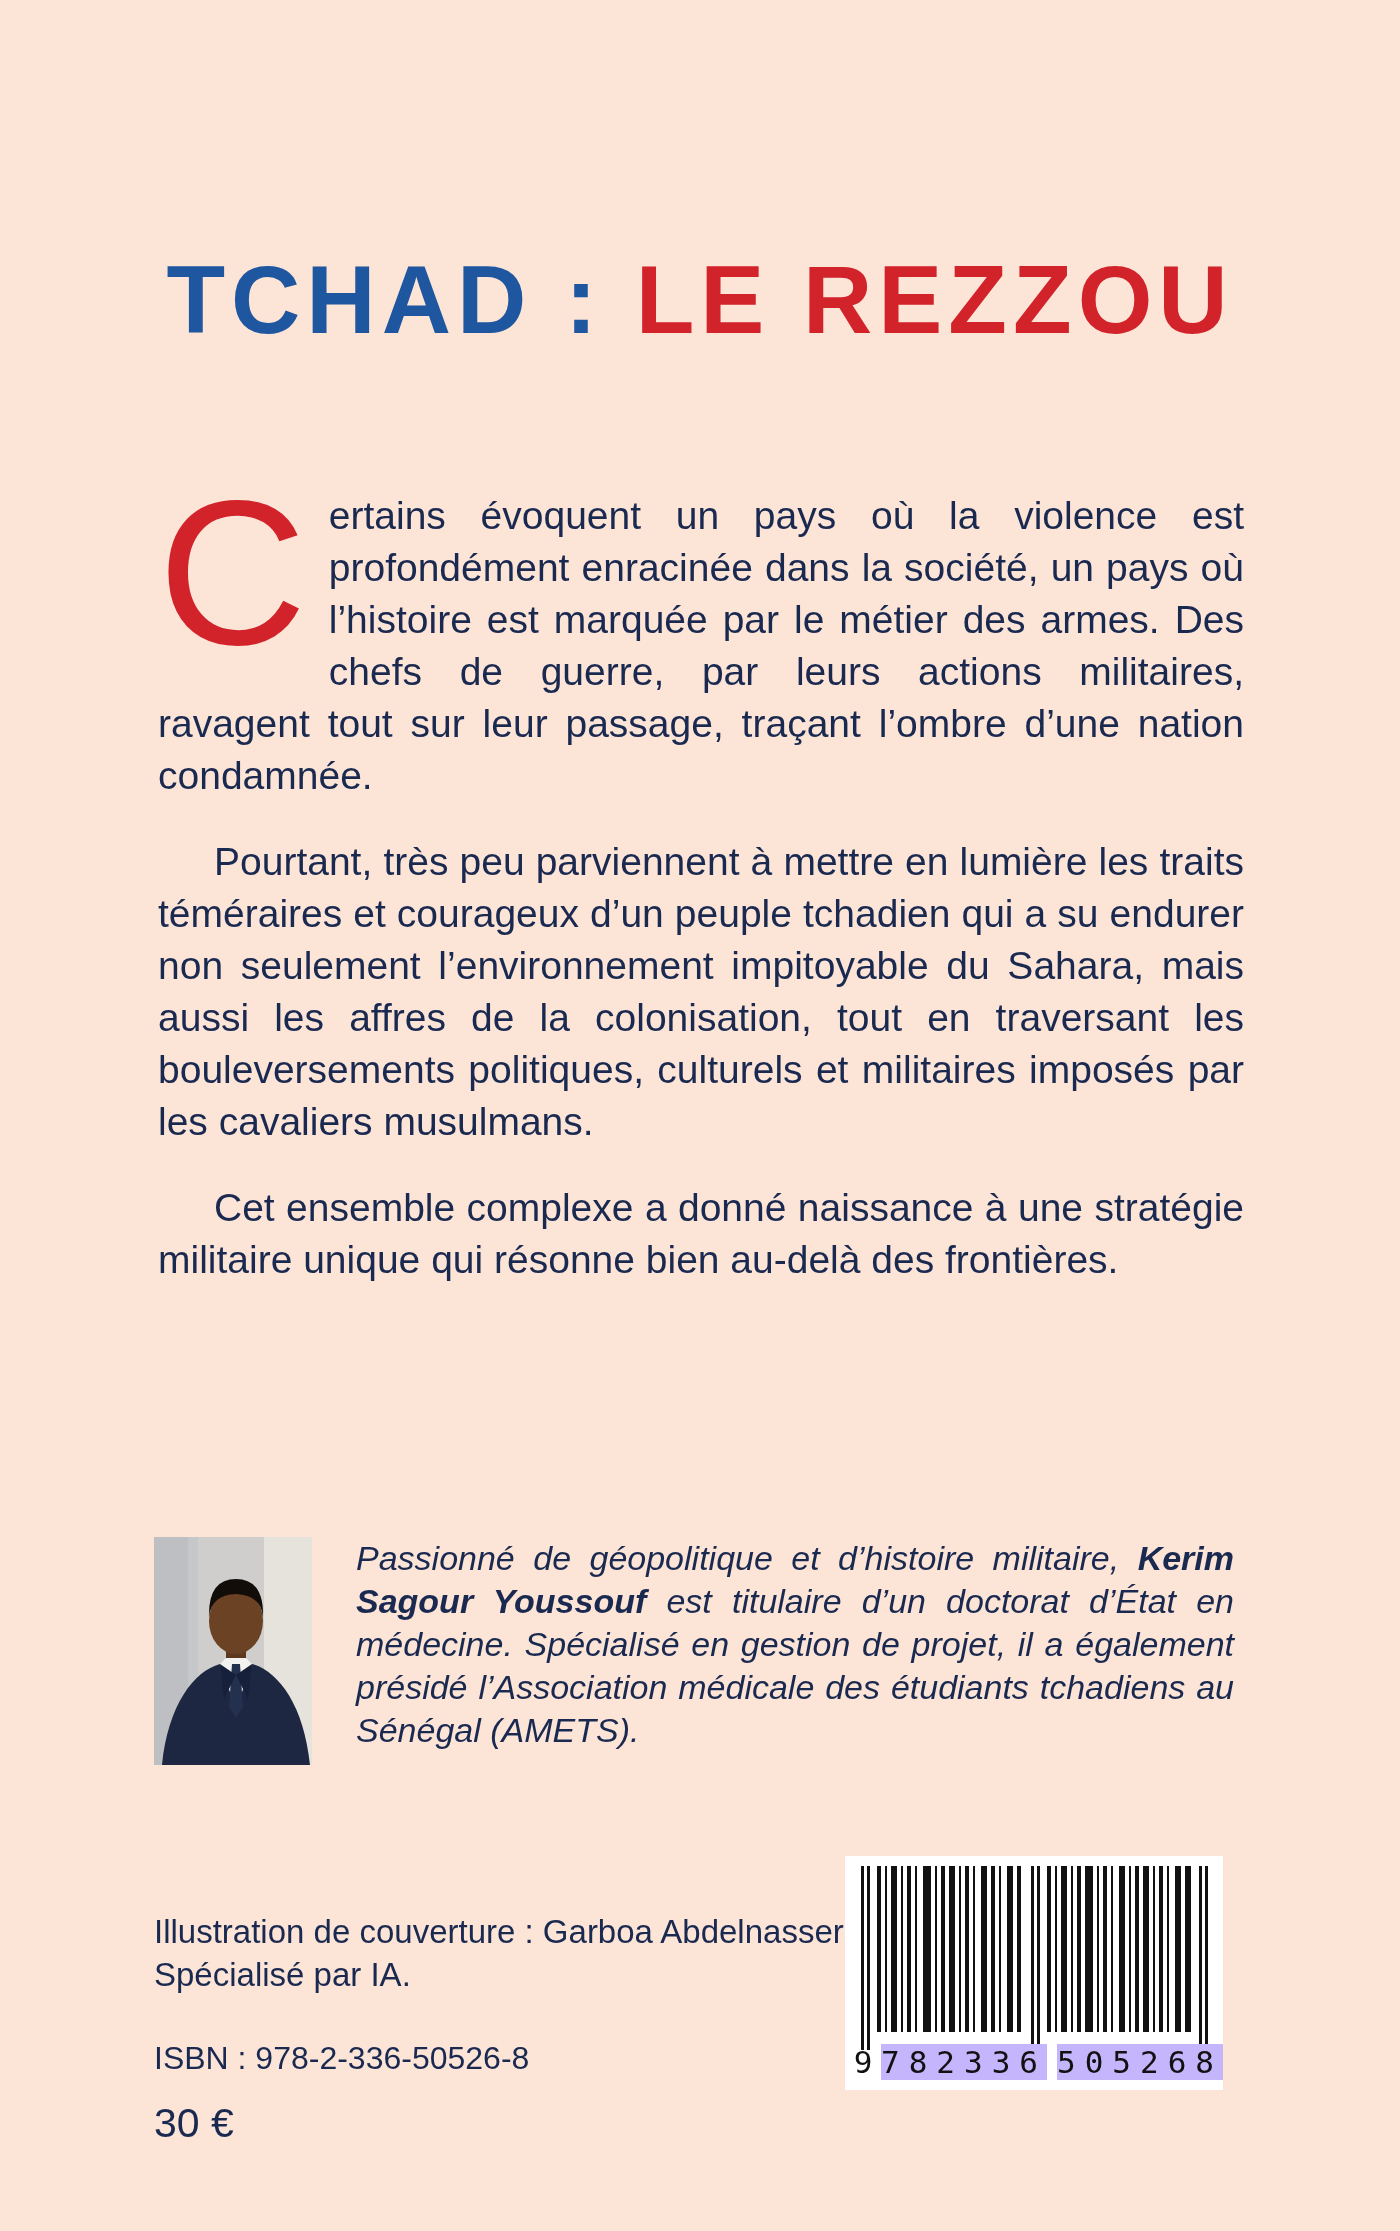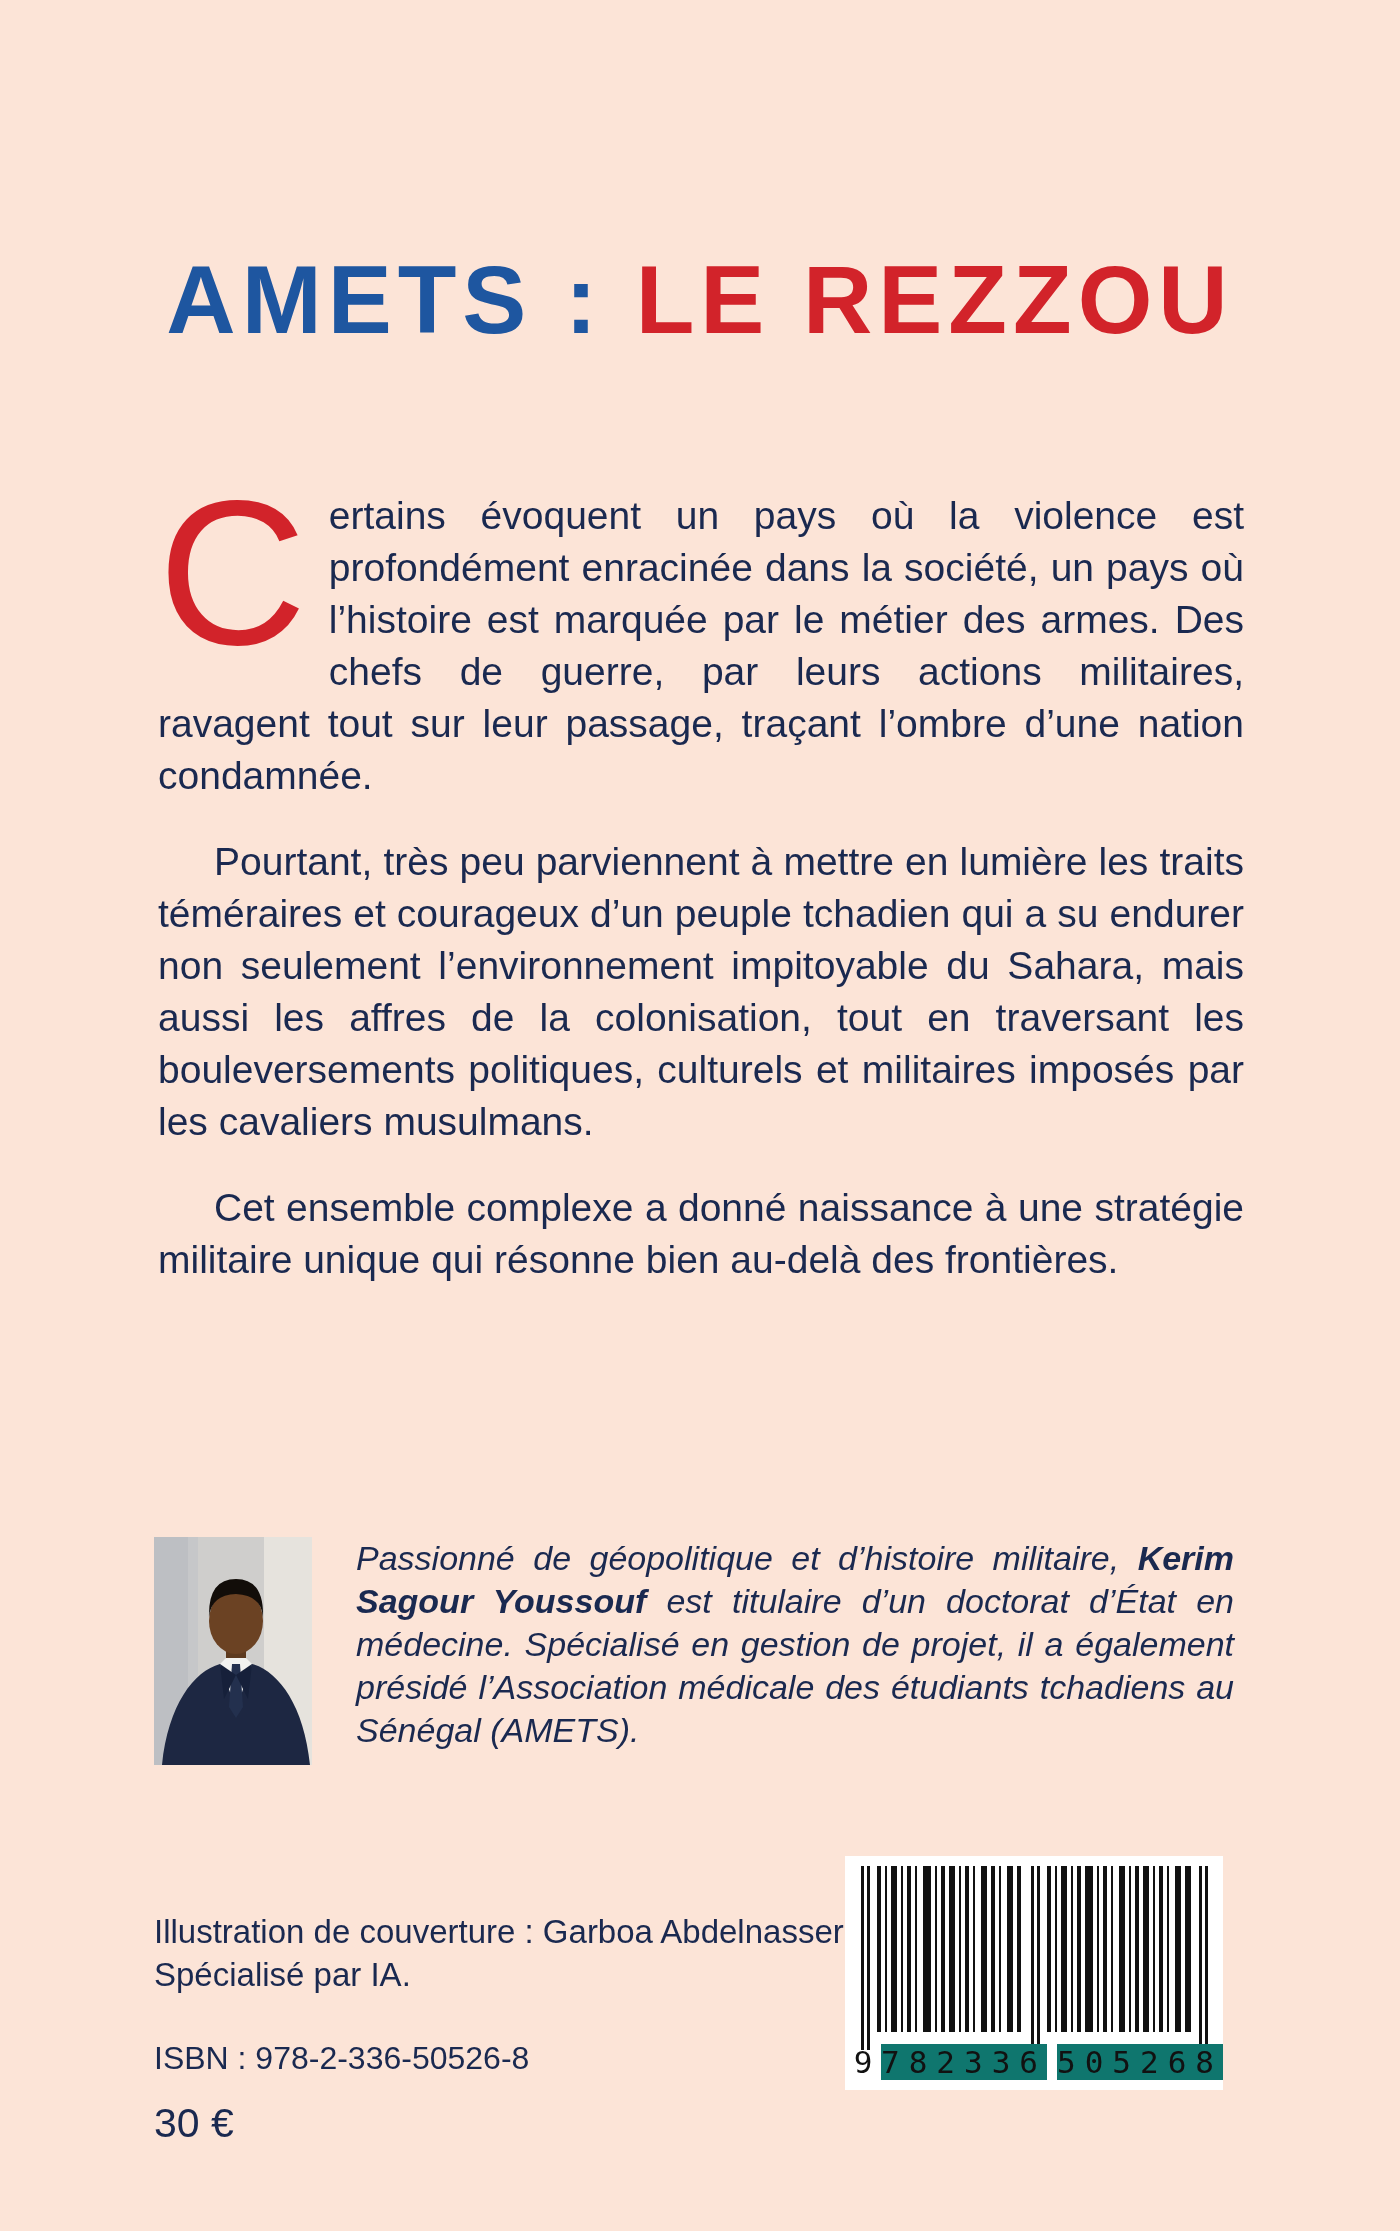--- a/index.html
+++ b/index.html
@@ -86,29 +86,29 @@
   .barcode-digits{
     position:relative;
     display:flex;
     width:378px;height:40px;
     align-items:center;
     font-family:"DejaVu Sans Mono", monospace;
     font-size:31px;color:#111;
     margin-top:-14px;
   }
   .barcode-digits .d9{flex:0 0 36px;text-align:center;}
-  .barcode-digits .g{flex:0 0 160px;text-align:left;letter-spacing:9px;background:#0f766e;}
+  .barcode-digits .g{flex:0 0 160px;text-align:left;letter-spacing:9px;background:#c4b5fd;}
   .barcode-digits .gap{flex:0 0 10px;}
 </style>
 </head>
 <body>
 
 <div class="page">
 
-  <h1 class="title"><span class="blue">AMETS :</span>
+  <h1 class="title"><span class="blue">TCHAD :</span>
     <span class="red">LE REZZOU</span></h1>
 
   <div class="synopsis">
     <p><span class="dropcap">C</span><span>ertains évoquent un pays où la violence est profondément enracinée dans la société, un pays où l’histoire est marquée par le métier des armes. Des chefs de guerre, par leurs actions militaires, ravagent tout sur leur passage, traçant l’ombre d’une nation condamnée.</span></p>
     <p class="indent">Pourtant, très peu parviennent à mettre en lumière les traits téméraires et courageux d’un peuple tchadien qui a su endurer non seulement l’environnement impitoyable du Sahara, mais aussi les affres de la colonisation, tout en traversant les bouleversements politiques, culturels et militaires imposés par les cavaliers musulmans.</p>
     <p class="indent">Cet ensemble complexe a donné naissance à une stratégie militaire unique qui résonne bien au-delà des frontières.</p>
   </div>
 
   <div class="bio">
     <div class="photo">

